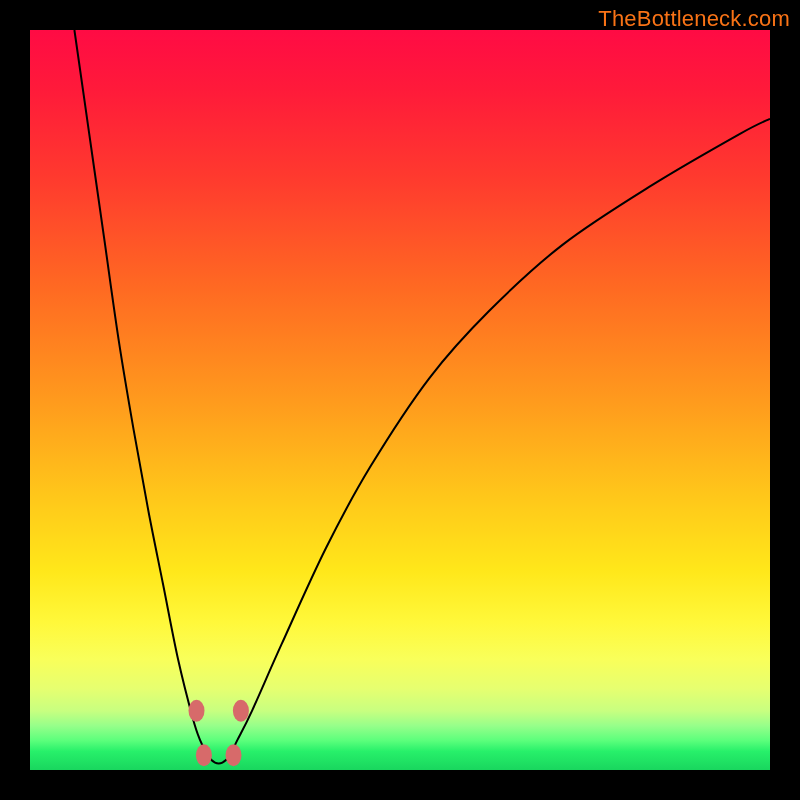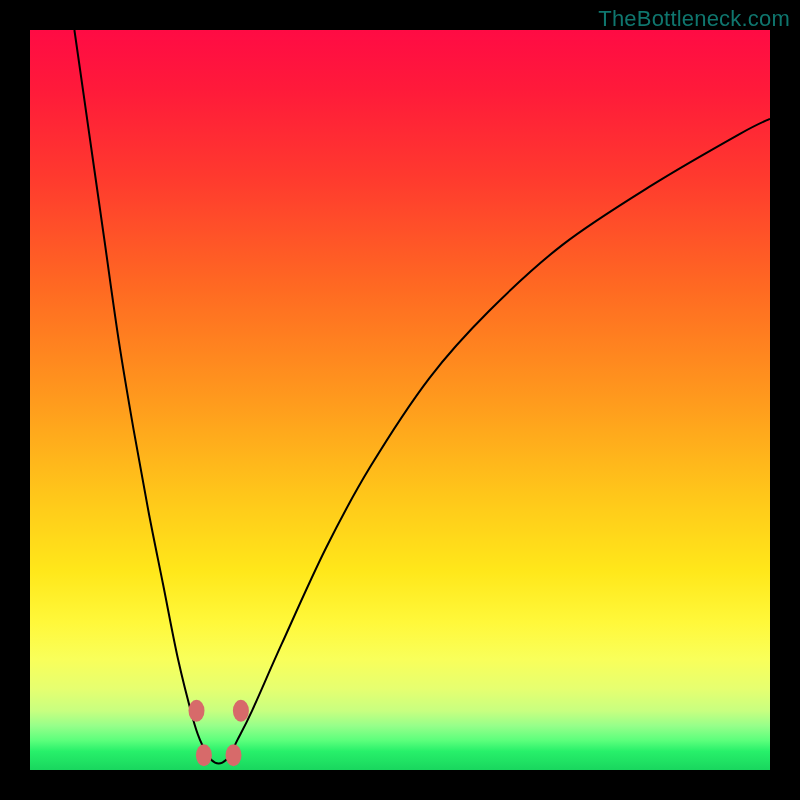--- a/index.html
+++ b/index.html
@@ -42,21 +42,21 @@
       #97ff8a 94%,
       #5cff7c 96%,
       #27f06a 97.5%,
       #19d65e 100%
     );
   }
   .watermark {
     position: absolute;
     top: 6px;
     right: 10px;
-    color: #0f766e;
+    color: #f97316;
     font-size: 22px;
     letter-spacing: 0.2px;
     font-weight: 400;
     user-select: none;
   }
   svg.curve {
     position: absolute;
     left: 0;
     top: 0;
     width: 740px;

